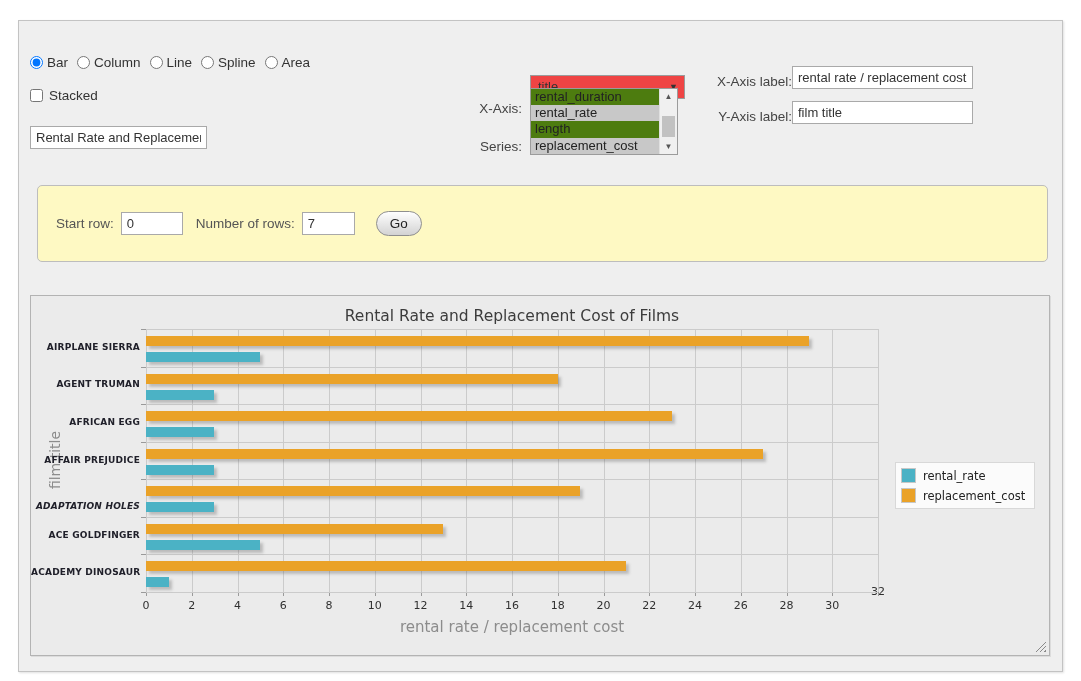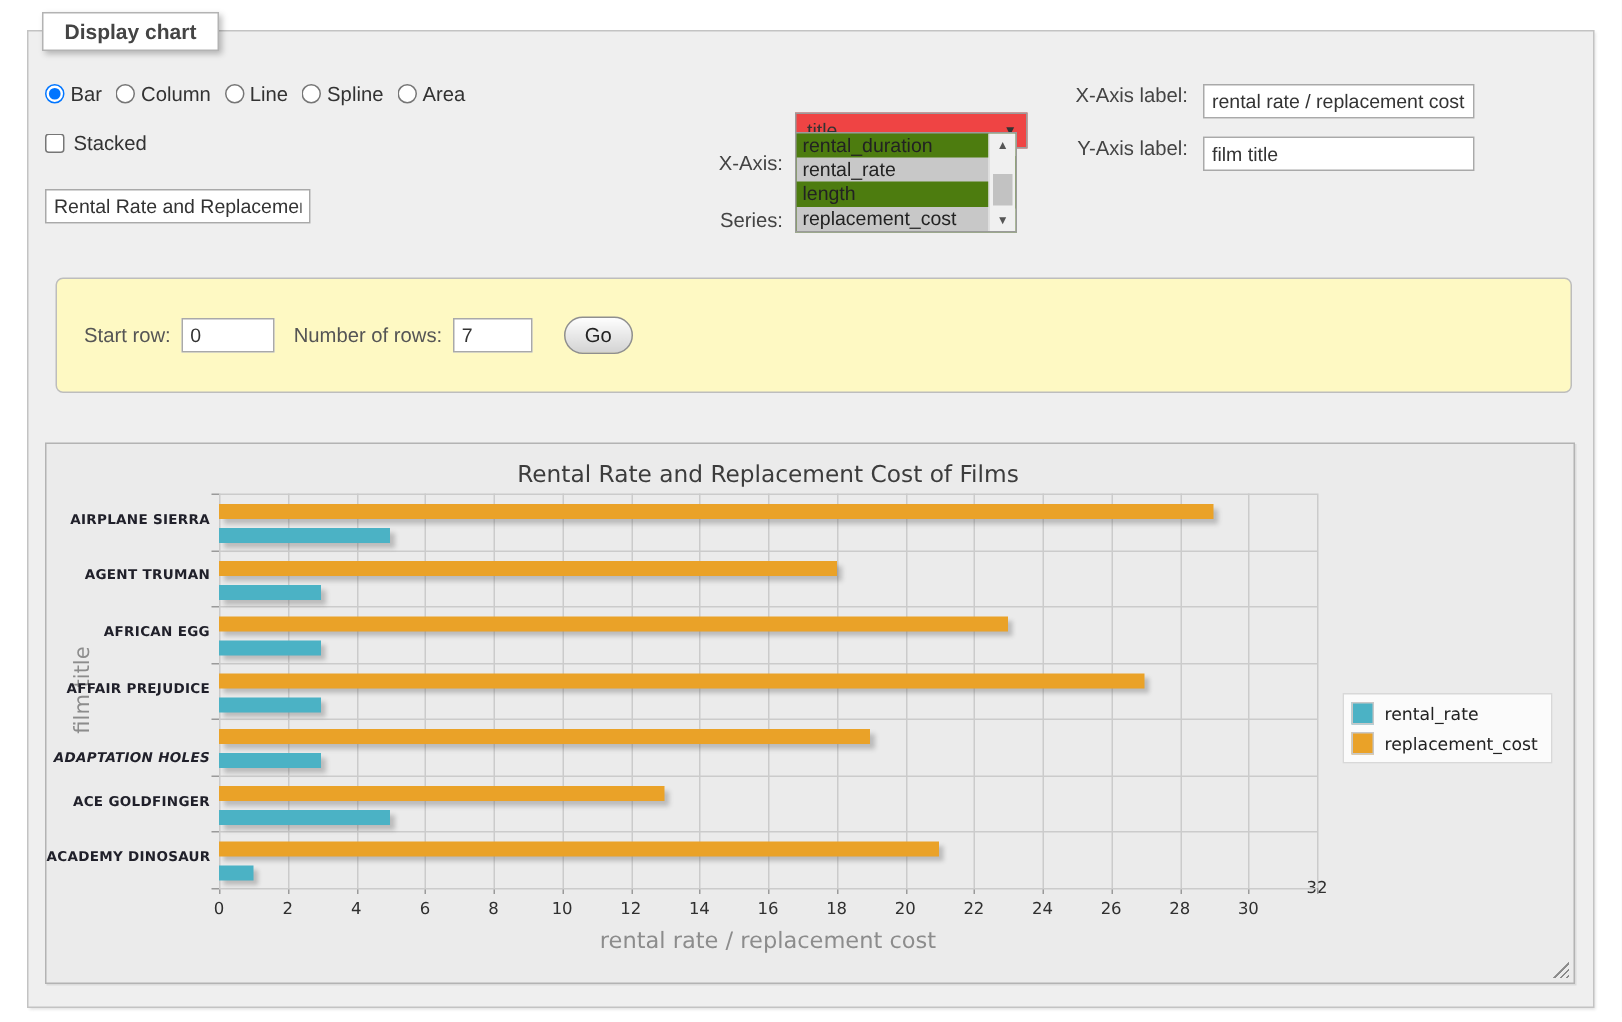--- a/index.html
+++ b/index.html
@@ -38,21 +38,21 @@
   .listbox .opts{position:absolute;left:0;top:0;right:17px;bottom:0;}
   .listbox .opt{height:16.2px;line-height:16.2px;font-size:13px;color:#222;padding-left:4px;
                 white-space:nowrap;cursor:default;}
   .listbox .opt.sel{background:#c8c8c8;}
   .scrollbar{position:absolute;top:0;right:0;width:17px;bottom:0;background:#f0f0f0;border-left:1px solid #e0e0e0;}
   .scrollbar .sb-btn{position:absolute;left:0;width:17px;height:15px;font-size:8px;color:#555;
                      text-align:center;line-height:15px;background:#f0f0f0;}
   .scrollbar .sb-up{top:0;} .scrollbar .sb-down{bottom:0;}
   .scrollbar .thumb{position:absolute;left:2px;width:13px;top:27px;height:21px;background:#c2c2c2;}
 
-  .axislabel-group{position:absolute;display:flex;align-items:flex-start;gap:10px;}
+  .axislabel-group{position:absolute;display:flex;align-items:flex-end;gap:0;margin-top:10px;}
   .axislabel-group .ctl-label{width:84px;}
   .axislabel-group input{width:181px;height:23px;box-sizing:border-box;border:1px solid #a9a9a9;
                          background:#fff;font-size:13px;color:#333;padding:0 5px;
                          font-family:"Liberation Sans",sans-serif;}
   .g-xlab{left:708px;top:56px;} .g-ylab{left:708px;top:91px;}
 
   
   .rows-panel{position:absolute;left:37px;top:185px;width:1011px;height:77px;box-sizing:border-box;
               background:#fef9c3;border:1px solid #bdbdbd;border-radius:5px;}
   .rows-panel .row{position:absolute;left:18px;top:25px;display:flex;align-items:center;gap:7px;
@@ -89,21 +89,20 @@
   .legend-text{font-size:11.5px;color:#222;white-space:nowrap;}
   .resize-handle{position:absolute;right:3px;bottom:3px;width:11px;height:11px;cursor:se-resize;
                  background:repeating-linear-gradient(135deg,transparent 0 2px,#8a8a8a 2px 3px);
                  clip-path:polygon(100% 0,0 100%,100% 100%);}
 </style>
 </head>
 <body>
 
 <div class="page">
   <div class="fieldset"></div>
-  <div class="legendbox">Display chart</div>
 
   <div class="radio-row" id="chartTypeRadios">
       <label class="radio-item">
         <input type="radio" name="ctype" checked="" style="">
         <span>Bar</span>
       </label>
       <label class="radio-item">
         <input type="radio" name="ctype" style="">
         <span>Column</span>
       </label>

